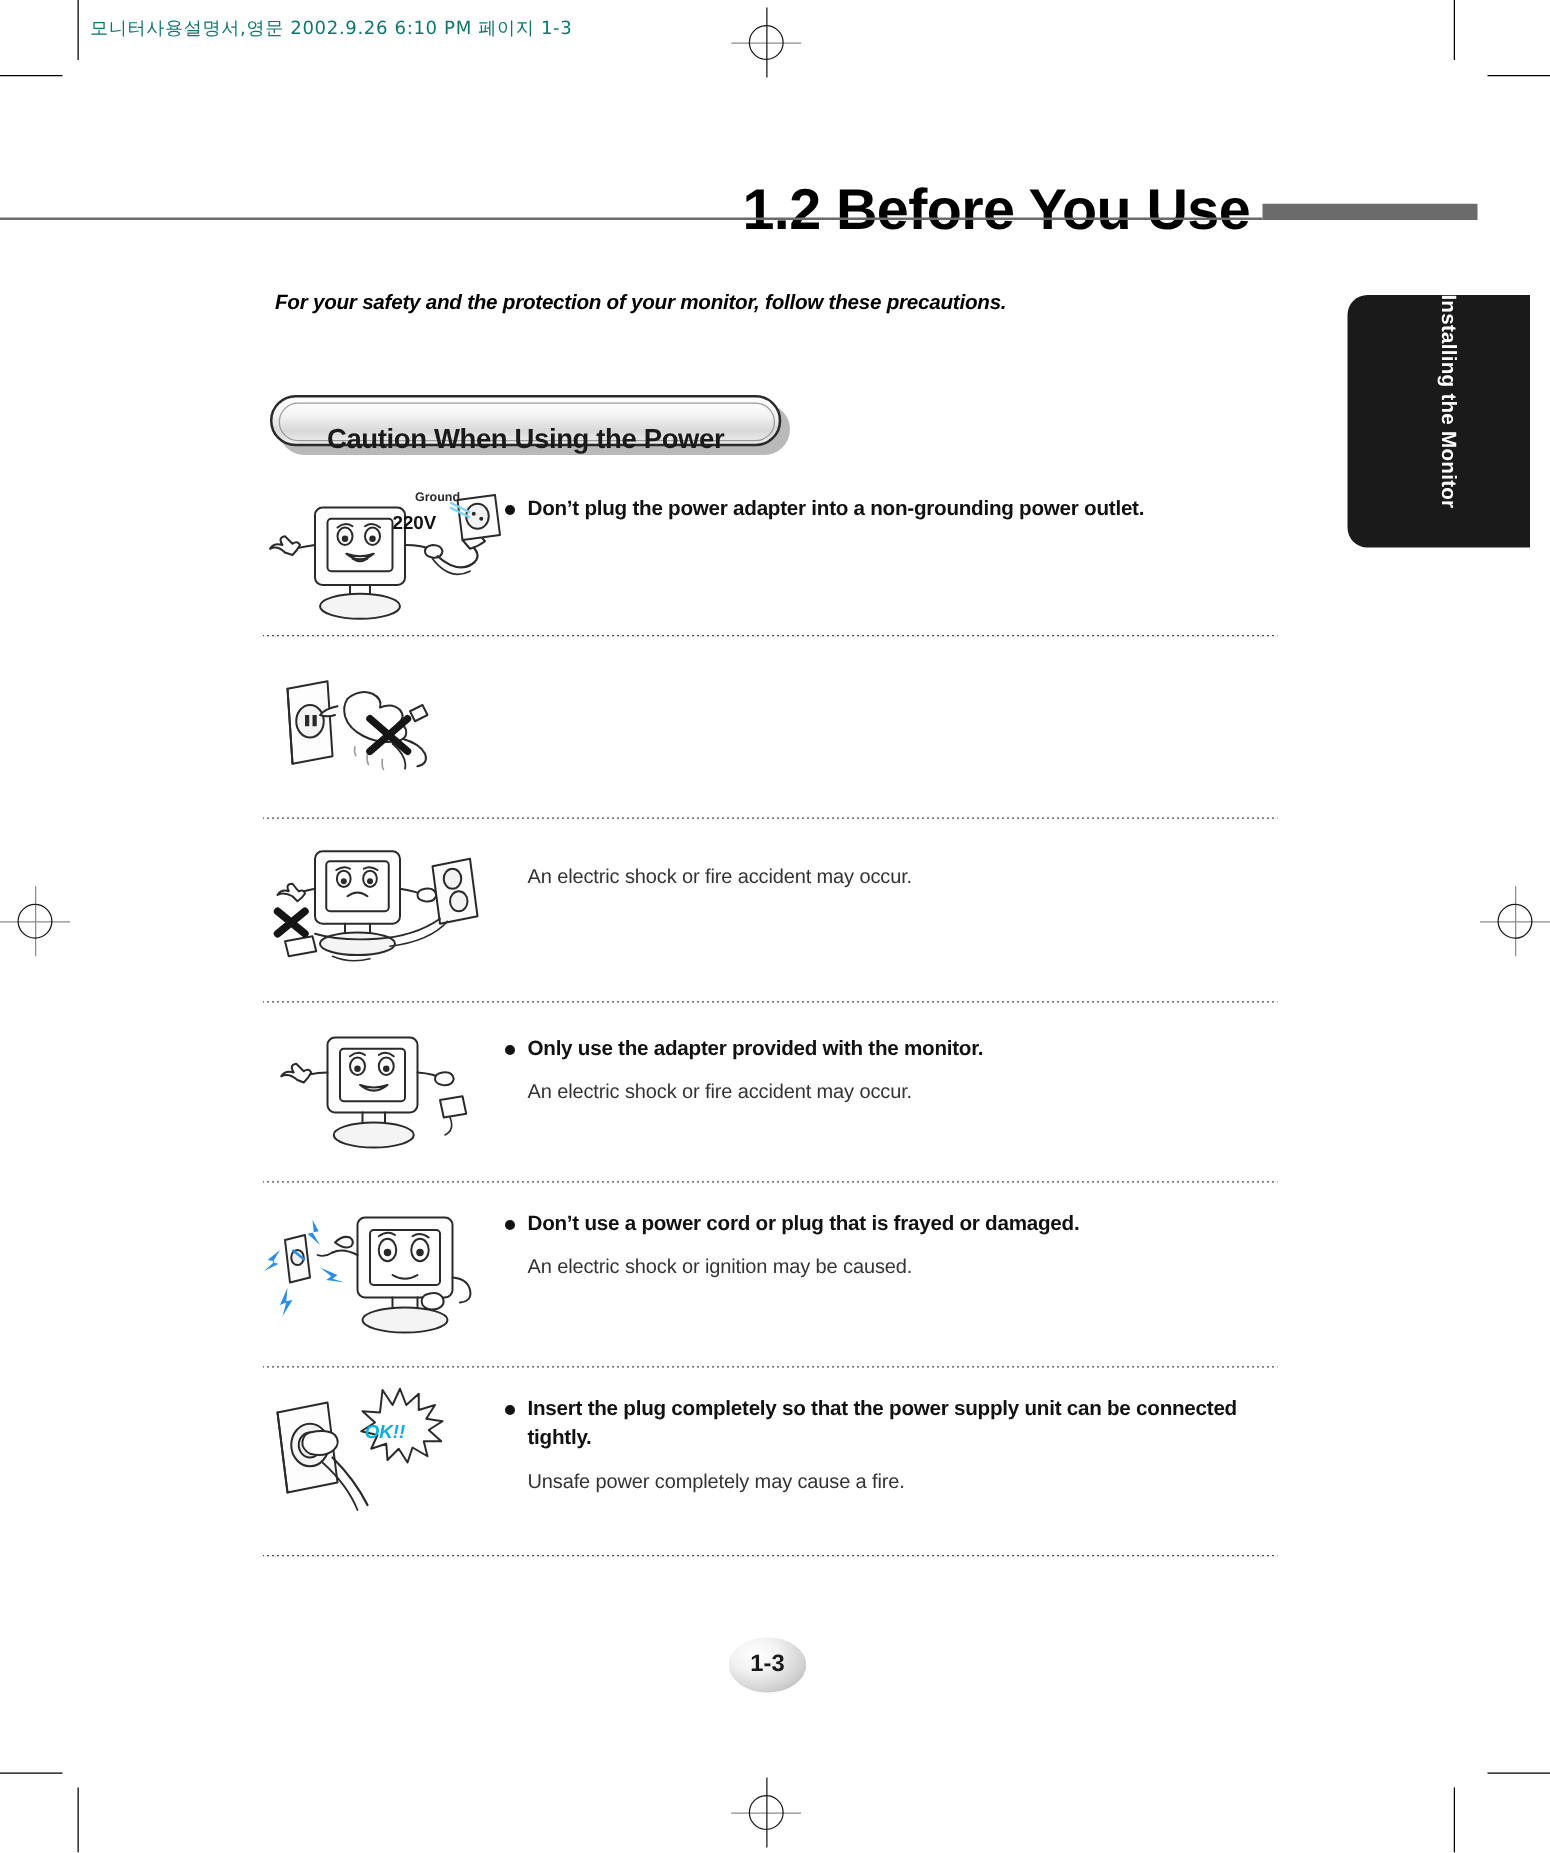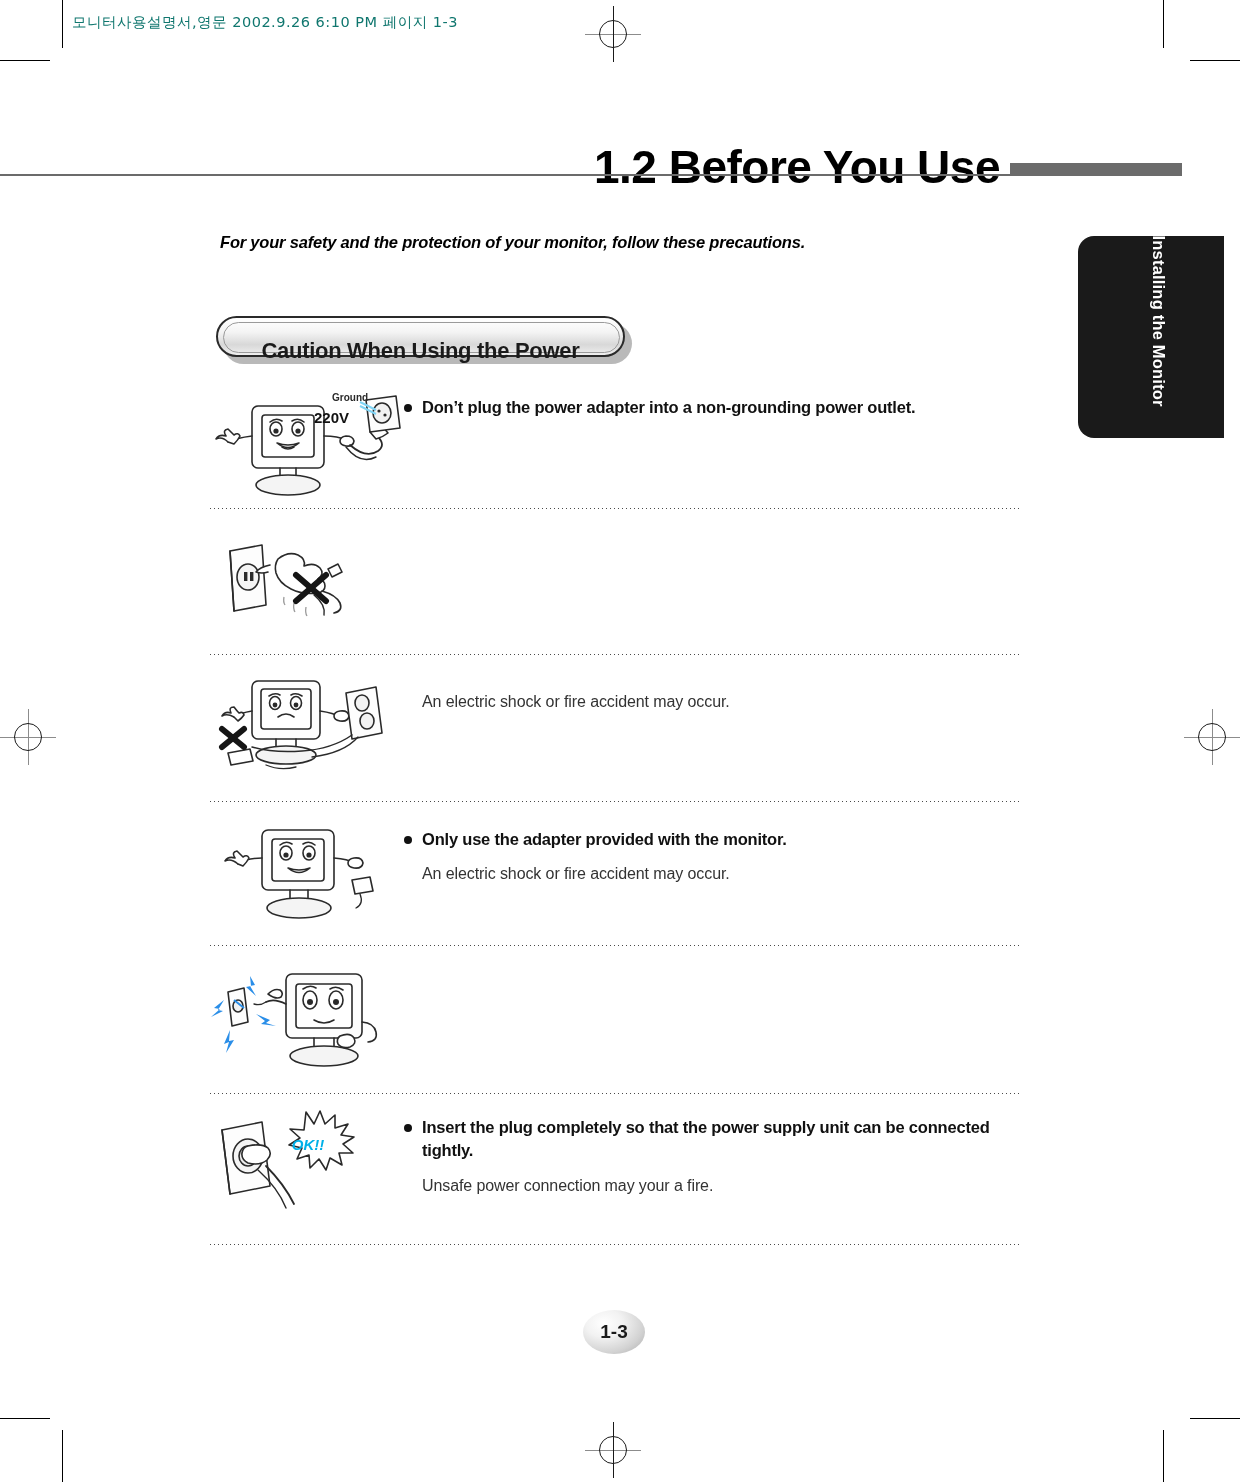--- a/index.html
+++ b/index.html
@@ -374,20 +374,24 @@
             <path d="M40 16 l5 9 l-5 1 l6 10 l-10 -9 l5 -1 z"></path>
             <path d="M14 40 l-10 8 l6 1 l-9 8 l12 -6 l-5 -1 z"></path>
             <path d="M46 54 l14 6 l-4 3 l10 3 l-15 -2 l4 -3 z"></path>
             <path d="M20 70 l-6 14 l5 -2 l-3 11 l8 -13 l-5 1 z"></path>
           </g>
           <g stroke="#2a8ee8" stroke-width="2" fill="none">
             <path d="M24 40 L34 48"></path>
           </g>
         </svg>
       </div>
+      <div class="txt">
+        <div class="head">Don’t use a power cord or plug that is frayed or damaged.</div>
+        <div class="sub">An electric shock or ignition may be caused.</div>
+      </div>
     </div>
   </div>
   <div class="sep"></div>
 
   <div class="row" style="height:150px;padding-top:14px;">
     <div class="row-inner">
       <div class="fig">
         <svg width="192" height="118" viewBox="0 0 192 118">
 
           <path d="M96 4 l8 12 l6 -13 l5 13 l10 -9 l0 13 l13 -4 l-7 11 l13 2 l-11 7 l10 9 l-14 0 l3 12 l-12 -7 l-4 12 l-7 -11 l-9 9 l-1 -13 l-12 4 l5 -11 l-13 -3 l11 -7 l-10 -9 l14 1 z" fill="#ffffff" stroke="#2a2a2a" stroke-width="1.6" stroke-linejoin="round"></path>
@@ -402,21 +406,21 @@
 
             <path d="M38 38 q14 -3 20 2 q5 6 -1 12 q-7 6 -19 3 q-7 -4 -6 -10 q1 -6 6 -7 z" fill="#fff"></path>
 
             <path d="M56 58 q18 18 28 38" stroke-width="1.8"></path>
             <path d="M48 62 q20 18 28 38" stroke-width="1.4"></path>
           </g>
         </svg>
       </div>
       <div class="txt">
         <div class="head">Insert the plug completely so that the power supply unit can be connected tightly.</div>
-        <div class="sub">Unsafe power connection may your a fire.</div>
+        <div class="sub">Unsafe power completely may cause a fire.</div>
       </div>
     </div>
   </div>
   <div class="sep"></div>
 
 </div>
 
 <div class="pageno">
   <span>1-3</span>
 </div>

